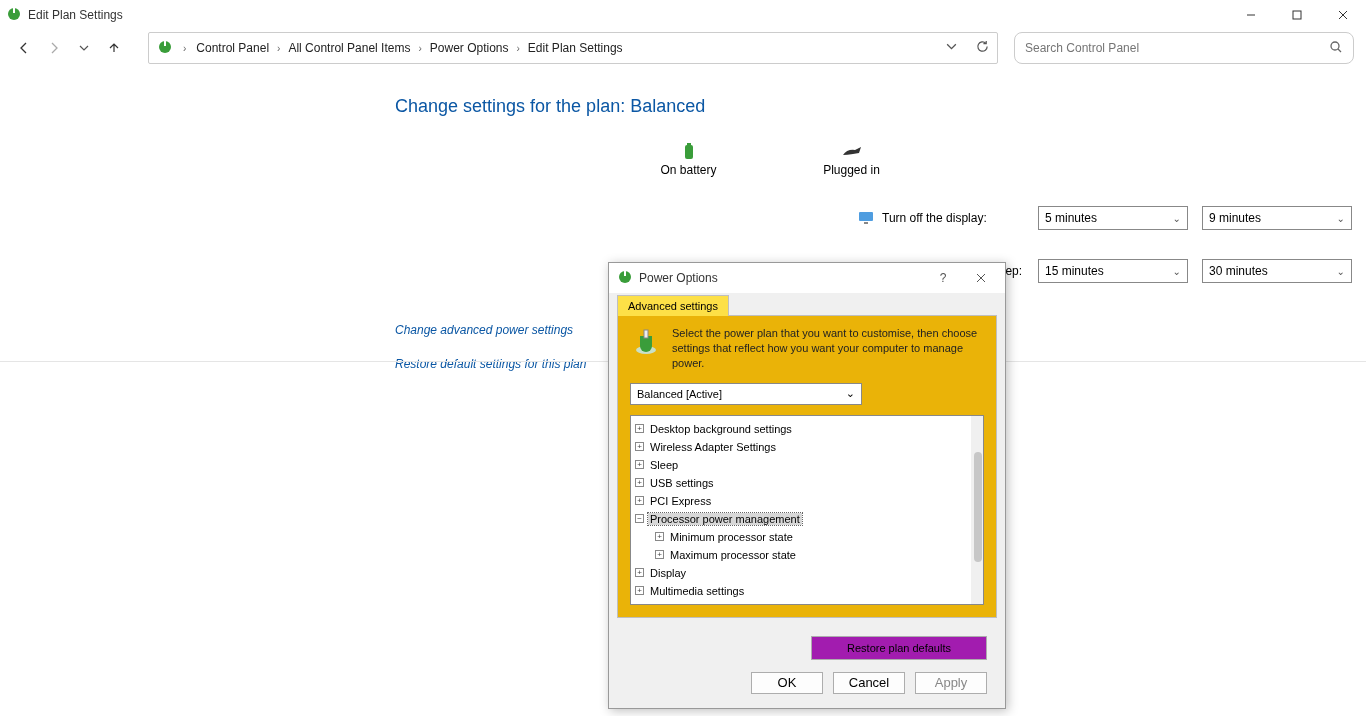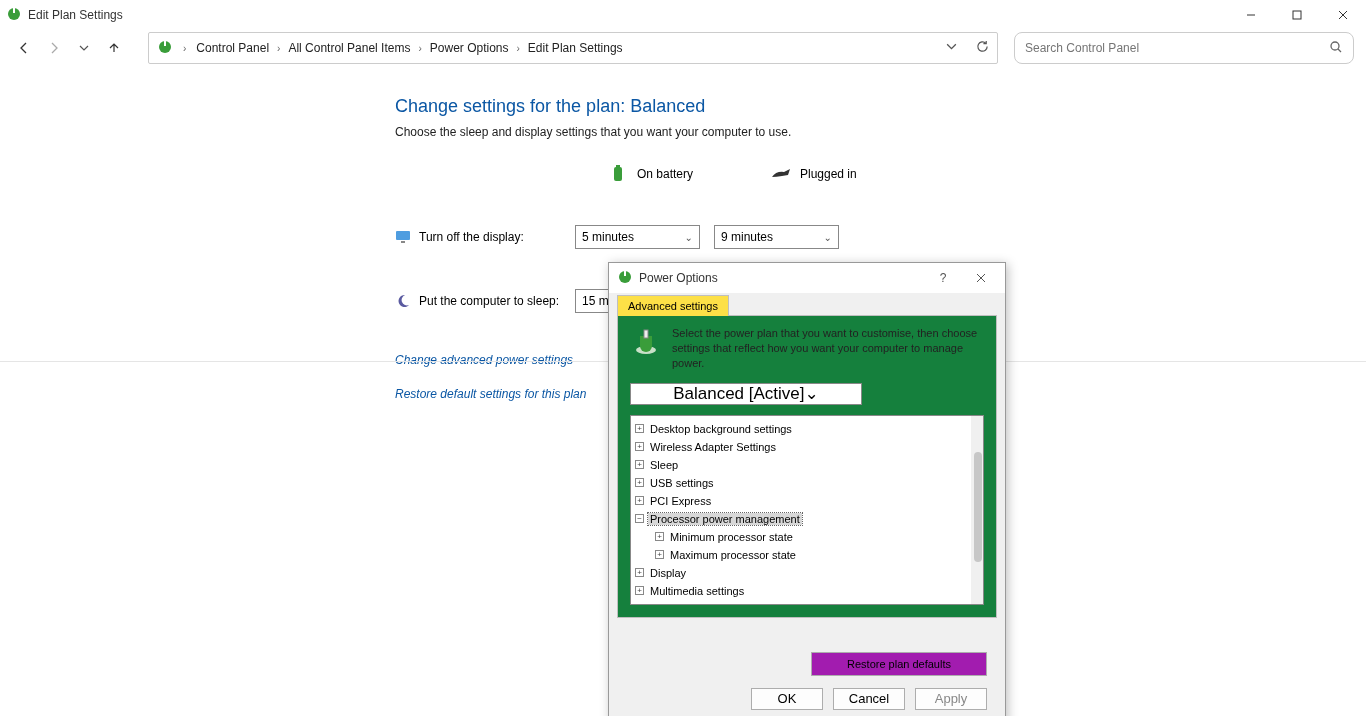--- a/index.html
+++ b/index.html
@@ -26,46 +26,46 @@
 .search input { border: none; outline: none; flex: 1; font-size: 12px; color: #555; }
 .search .mag { color: #666; }
 
 
 .page { padding: 30px 0 0 395px; position: relative; }
 .page-title { font-size: 18px; color: #0b57a4; margin-bottom: 8px; }
 .page-sub { font-size: 12px; color: #222; }
 
 .mode-headers { display: flex; margin-top: 24px; }
 .mode-headers .spacer { width: 180px; }
-.mode-col { width: 163px; display: flex; align-items: center; gap: 8px; font-size: 12px; }
+.mode-col { width: 163px; display: flex; align-items: center; gap: 0; font-size: 12px; flex-direction: column; }
 .mode-col .icon { width: 22px; height: 22px; }
 
-.setting-row { display: flex; align-items: center; margin-top: 40px; }
+.setting-row { display: flex; align-items: center; margin-top: 29px; justify-content: flex-end; }
 .setting-label { width: 180px; display: flex; align-items: center; gap: 8px; font-size: 12px; }
 .setting-label .micon { width: 16px; height: 16px; }
-.dropdown { width: 125px; height: 24px; border: 1px solid #888; display: flex; align-items: center; justify-content: space-between; padding: 0 6px; font-size: 12px; background: #fff; margin-right: 14px; }
+.dropdown { width: 150px; height: 24px; border: 1px solid #888; display: flex; align-items: center; justify-content: space-between; padding: 0 6px; font-size: 12px; background: #fff; margin-right: 14px; }
 .dropdown .chev { color: #555; font-size: 10px; }
 
 .links { margin-top: 40px; font-style: italic; }
 .link { font-size: 12px; color: #0b57a4; margin-bottom: 20px; cursor: pointer; }
 
 .main-divider { position: absolute; left: 0; right: 0; top: 361px; border-top: 1px solid #e5e5e5; }
 
 
 .dialog { position: absolute; left: 608px; top: 262px; width: 398px; background: #f0f0f0; border: 1px solid #999; box-shadow: 2px 2px 10px rgba(0,0,0,.25); }
 .dlg-title { height: 30px; background: #fff; display: flex; align-items: center; padding: 0 8px; gap: 6px; font-size: 12px; color: #333; }
 .dlg-title .spacer { flex: 1; }
 .dlg-title .ctl { width: 32px; height: 24px; display: flex; align-items: center; justify-content: center; color: #555; }
 
 .tabstrip { display: flex; padding-left: 8px; margin-top: 2px; }
 .tab { background: #fde047; border: 1px solid #bfbfbf; border-bottom: none; padding: 4px 10px; font-size: 11px; position: relative; z-index: 2; }
-.tab-body { background: #15803d; border: 1px solid #bfbfbf; margin: -1px 8px 24px 8px; padding: 10px 12px 12px 12px; }
+.tab-body { background: #eab308; border: 1px solid #bfbfbf; margin: -1px 8px 8px 8px; padding: 10px 12px 12px 12px; }
 
 .tab-intro { display: flex; gap: 10px; font-size: 11px; line-height: 1.35; color: #222; }
-.plan-select { margin-top: 12px; width: 232px; height: 22px; border: 1px solid #888; background: #fff; display: flex; align-items: center; justify-content: center; padding: 0 6px; font-size: 17px; }
+.plan-select { margin-top: 12px; width: 232px; height: 22px; border: 1px solid #888; background: #fff; display: flex; align-items: center; justify-content: space-between; padding: 0 6px; font-size: 11px; }
 
 .tree-wrap { margin-top: 10px; border: 1px solid #888; background: #fff; height: 190px; display: flex; }
 .tree { flex: 1; padding: 4px 4px; overflow: hidden; font-size: 11px; }
 .tree-scrolltrack { width: 12px; background: #f0f0f0; position: relative; }
 .tree-scrollthumb { position: absolute; right: 1px; width: 8px; top: 36px; height: 110px; background: #c7c7c7; border-radius: 4px; }
 
 .tree-item { display: flex; align-items: center; gap: 4px; height: 18px; }
 .toggle { width: 9px; height: 9px; border: 1px solid #888; display: flex; align-items: center; justify-content: center; font-size: 8px; line-height: 1; color: #444; background: #fff; }
 .tree-item.indent1 { padding-left: 20px; }
 .tree-item.selected span.lbl { background: #d8d8d8; outline: 1px dotted #666; }
@@ -163,21 +163,20 @@
     <input placeholder="Search Control Panel" style="">
     <span class="mag"><svg width="14" height="14">
           <circle cx="6" cy="6" r="4" fill="none" stroke="#666" stroke-width="1.3"></circle>
           <line x1="9" y1="9" x2="12" y2="12" stroke="#666" stroke-width="1.3"></line>
         </svg></span>
   </div>
 </div>
 
 <div class="page">
   <div class="page-title">Change settings for the plan: Balanced</div>
-  <div class="page-sub">Choose the sleep and display settings that you want your computer to use.</div>
 
   <div class="mode-headers">
     <div class="spacer"></div>
     <div class="mode-col" style="margin-left:32px;">
       <span class="icon"><svg viewBox="0 0 22 22">
             <rect x="7" y="4" width="8" height="14" rx="2" fill="#3a9d3a"></rect>
             <rect x="9" y="2" width="4" height="3" fill="#3a9d3a"></rect>
           </svg></span>
       <span>On battery</span>
     </div>

